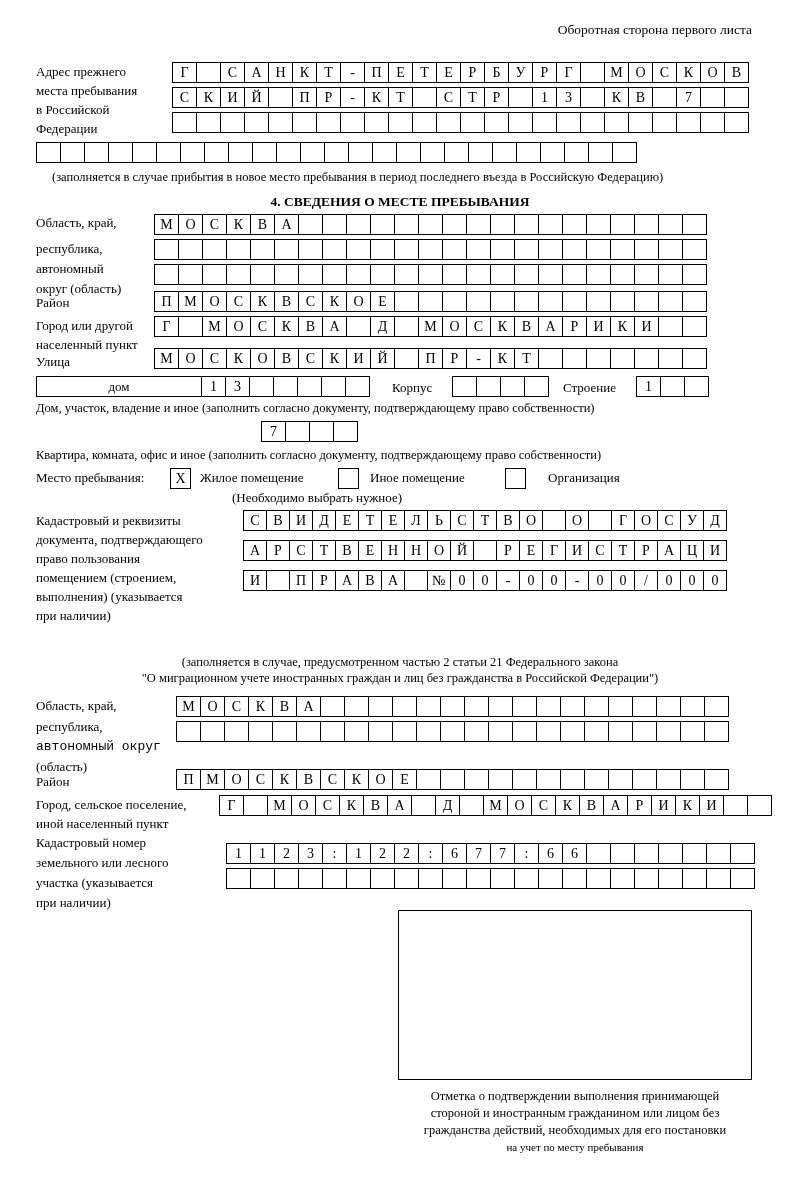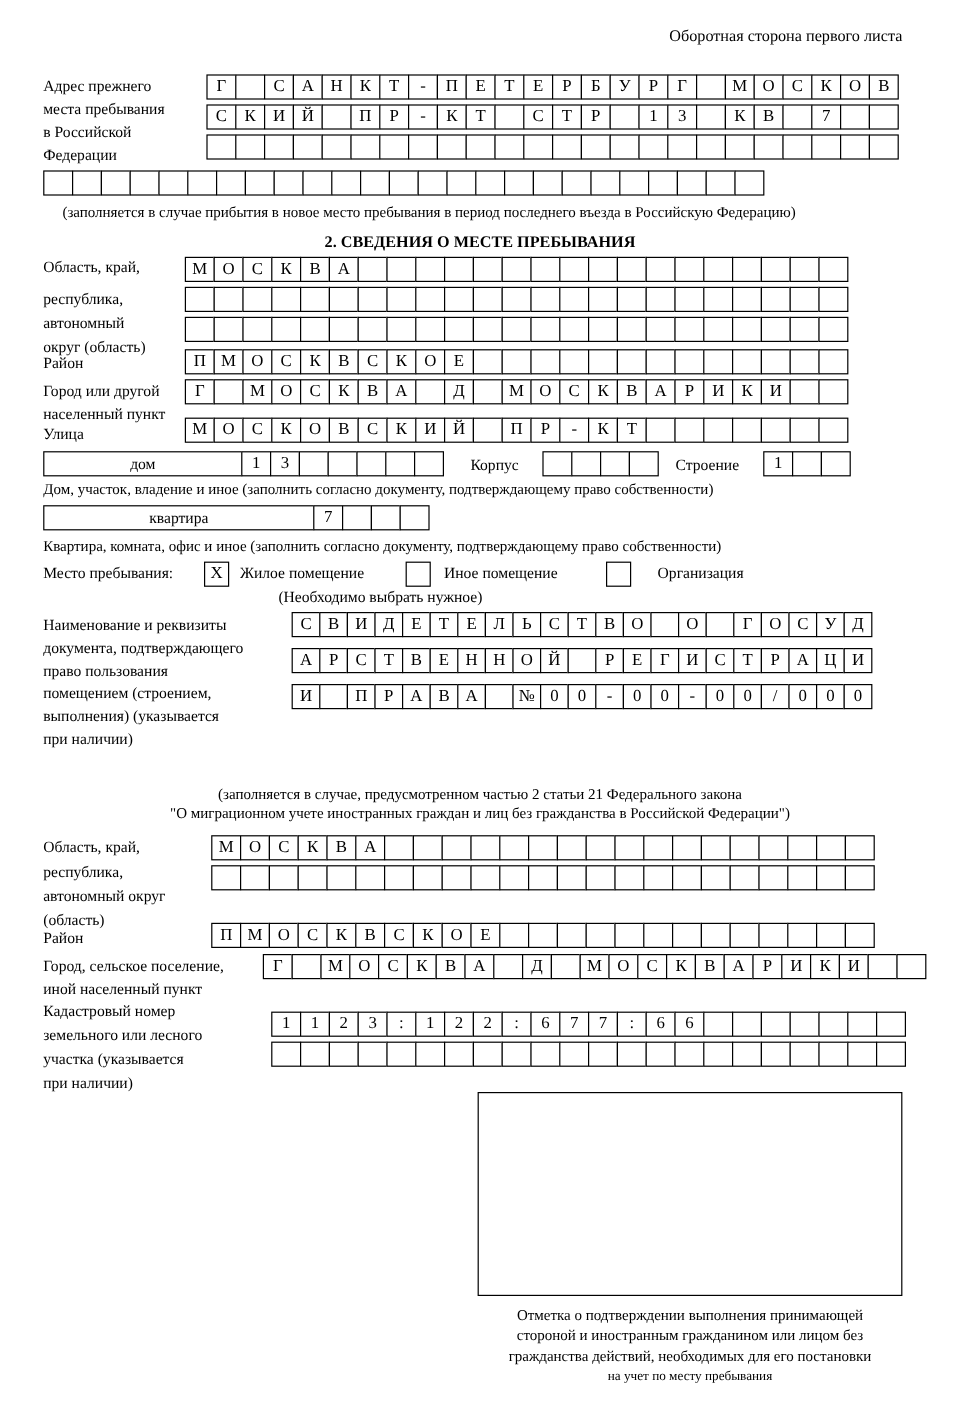--- a/index.html
+++ b/index.html
@@ -178,21 +178,21 @@
       <div class="cell" style="width: 25px;"></div>
       <div class="cell" style="width: 25px;"></div>
       <div class="cell" style="width: 25px;"></div>
       <div class="cell" style="width: 25px;"></div>
       <div class="cell" style="width: 25px;"></div>
       <div class="cell" style="width: 25px;"></div>
     </div>
 
   <div class="note" style="left:52px;top:170px;">(заполняется в случае прибытия в новое место пребывания в период последнего въезда в Российскую Федерацию)</div>
 
-  <div class="sec-title" style="left:0;top:194px;">2. СВЕДЕНИЯ О МЕСТЕ ПРЕБЫВАНИЯ</div>
+  <div class="sec-title" style="left:0;top:194px;">4. СВЕДЕНИЯ О МЕСТЕ ПРЕБЫВАНИЯ</div>
 
   <div class="t" style="left:36px;top:215px;">Область, край,</div>
   <div class="t" style="left:36px;top:241px;">республика,</div>
   <div class="t" style="left:36px;top:261px;">автономный</div>
   <div class="t" style="left:36px;top:281px;">округ (область)</div>
 
   <div class="cells" id="s2-reg0" style="left:154px;top:214px;">
       <div class="cell" style="width: 25px;">М</div>
       <div class="cell" style="width: 25px;">О</div>
       <div class="cell" style="width: 25px;">С</div>
@@ -369,39 +369,38 @@
     </div>
   <div class="t" style="left:563px;top:380px;">Строение</div>
   <div class="cells" id="s2-stroe" style="left:636px;top:376px;">
       <div class="cell" style="width: 25px;">1</div>
       <div class="cell" style="width: 25px;"></div>
       <div class="cell" style="width: 25px;"></div>
     </div>
 
   <div class="note" style="left:36px;top:401px;">Дом, участок, владение и иное (заполнить согласно документу, подтверждающему право собственности)</div>
 
-  <div class="labelbox" style="left:36px;top:421px;width:226px;">квартира</div>
   <div class="cells" id="s2-flat" style="left:261px;top:421px;">
       <div class="cell" style="width: 25px;">7</div>
       <div class="cell" style="width: 25px;"></div>
       <div class="cell" style="width: 25px;"></div>
       <div class="cell" style="width: 25px;"></div>
     </div>
   <div class="note" style="left:36px;top:448px;">Квартира, комната, офис и иное (заполнить согласно документу, подтверждающему право собственности)</div>
 
   <div class="t" style="left:36px;top:470px;">Место пребывания:</div>
   <div class="chk" style="left:170px;top:468px;">X</div>
   <div class="t" style="left:200px;top:470px;">Жилое помещение</div>
   <div class="chk" style="left:338px;top:468px;"></div>
   <div class="t" style="left:370px;top:470px;">Иное помещение</div>
   <div class="chk" style="left:505px;top:468px;"></div>
   <div class="t" style="left:548px;top:470px;">Организация</div>
   <div class="t" style="left:232px;top:490px;">(Необходимо выбрать нужное)</div>
 
-  <div class="t" style="left:36px;top:513px;">Наименование и реквизиты</div>
+  <div class="t" style="left:36px;top:513px;">Кадастровый и реквизиты</div>
   <div class="t" style="left:36px;top:532px;">документа, подтверждающего</div>
   <div class="t" style="left:36px;top:551px;">право пользования</div>
   <div class="t" style="left:36px;top:570px;">помещением (строением,</div>
   <div class="t" style="left:36px;top:589px;">выполнения) (указывается</div>
   <div class="t" style="left:36px;top:608px;">при наличии)</div>
 
   <div class="cells" id="s2-doc0" style="left:243px;top:510px;">
       <div class="cell" style="width: 24px;">С</div>
       <div class="cell" style="width: 24px;">В</div>
       <div class="cell" style="width: 24px;">И</div>
@@ -469,21 +468,21 @@
       <div class="cell" style="width: 24px;">0</div>
       <div class="cell" style="width: 24px;">0</div>
       <div class="cell" style="width: 24px;">0</div>
     </div>
 
   <div class="tc" style="left:0;top:654px;width:800px;font-size:12.5px;">(заполняется в случае, предусмотренном частью 2 статьи 21 Федерального закона</div>
   <div class="tc" style="left:0;top:670px;width:800px;font-size:12.5px;">"О миграционном учете иностранных граждан и лиц без гражданства в Российской Федерации")</div>
 
   <div class="t" style="left:36px;top:698px;">Область, край,</div>
   <div class="t" style="left:36px;top:719px;">республика,</div>
-  <div class="t" style="left:36px;top:739px;">автономный округ</div>
+  <div class="t" style="left:36px;top:739px;font-family:Liberation Mono, monospace;">автономный округ</div>
   <div class="t" style="left:36px;top:759px;">(область)</div>
 
   <div class="cells" id="al-reg0" style="left:176px;top:696px;">
       <div class="cell" style="width: 25px;">М</div>
       <div class="cell" style="width: 25px;">О</div>
       <div class="cell" style="width: 25px;">С</div>
       <div class="cell" style="width: 25px;">К</div>
       <div class="cell" style="width: 25px;">В</div>
       <div class="cell" style="width: 25px;">А</div>
       <div class="cell" style="width: 25px;"></div>

